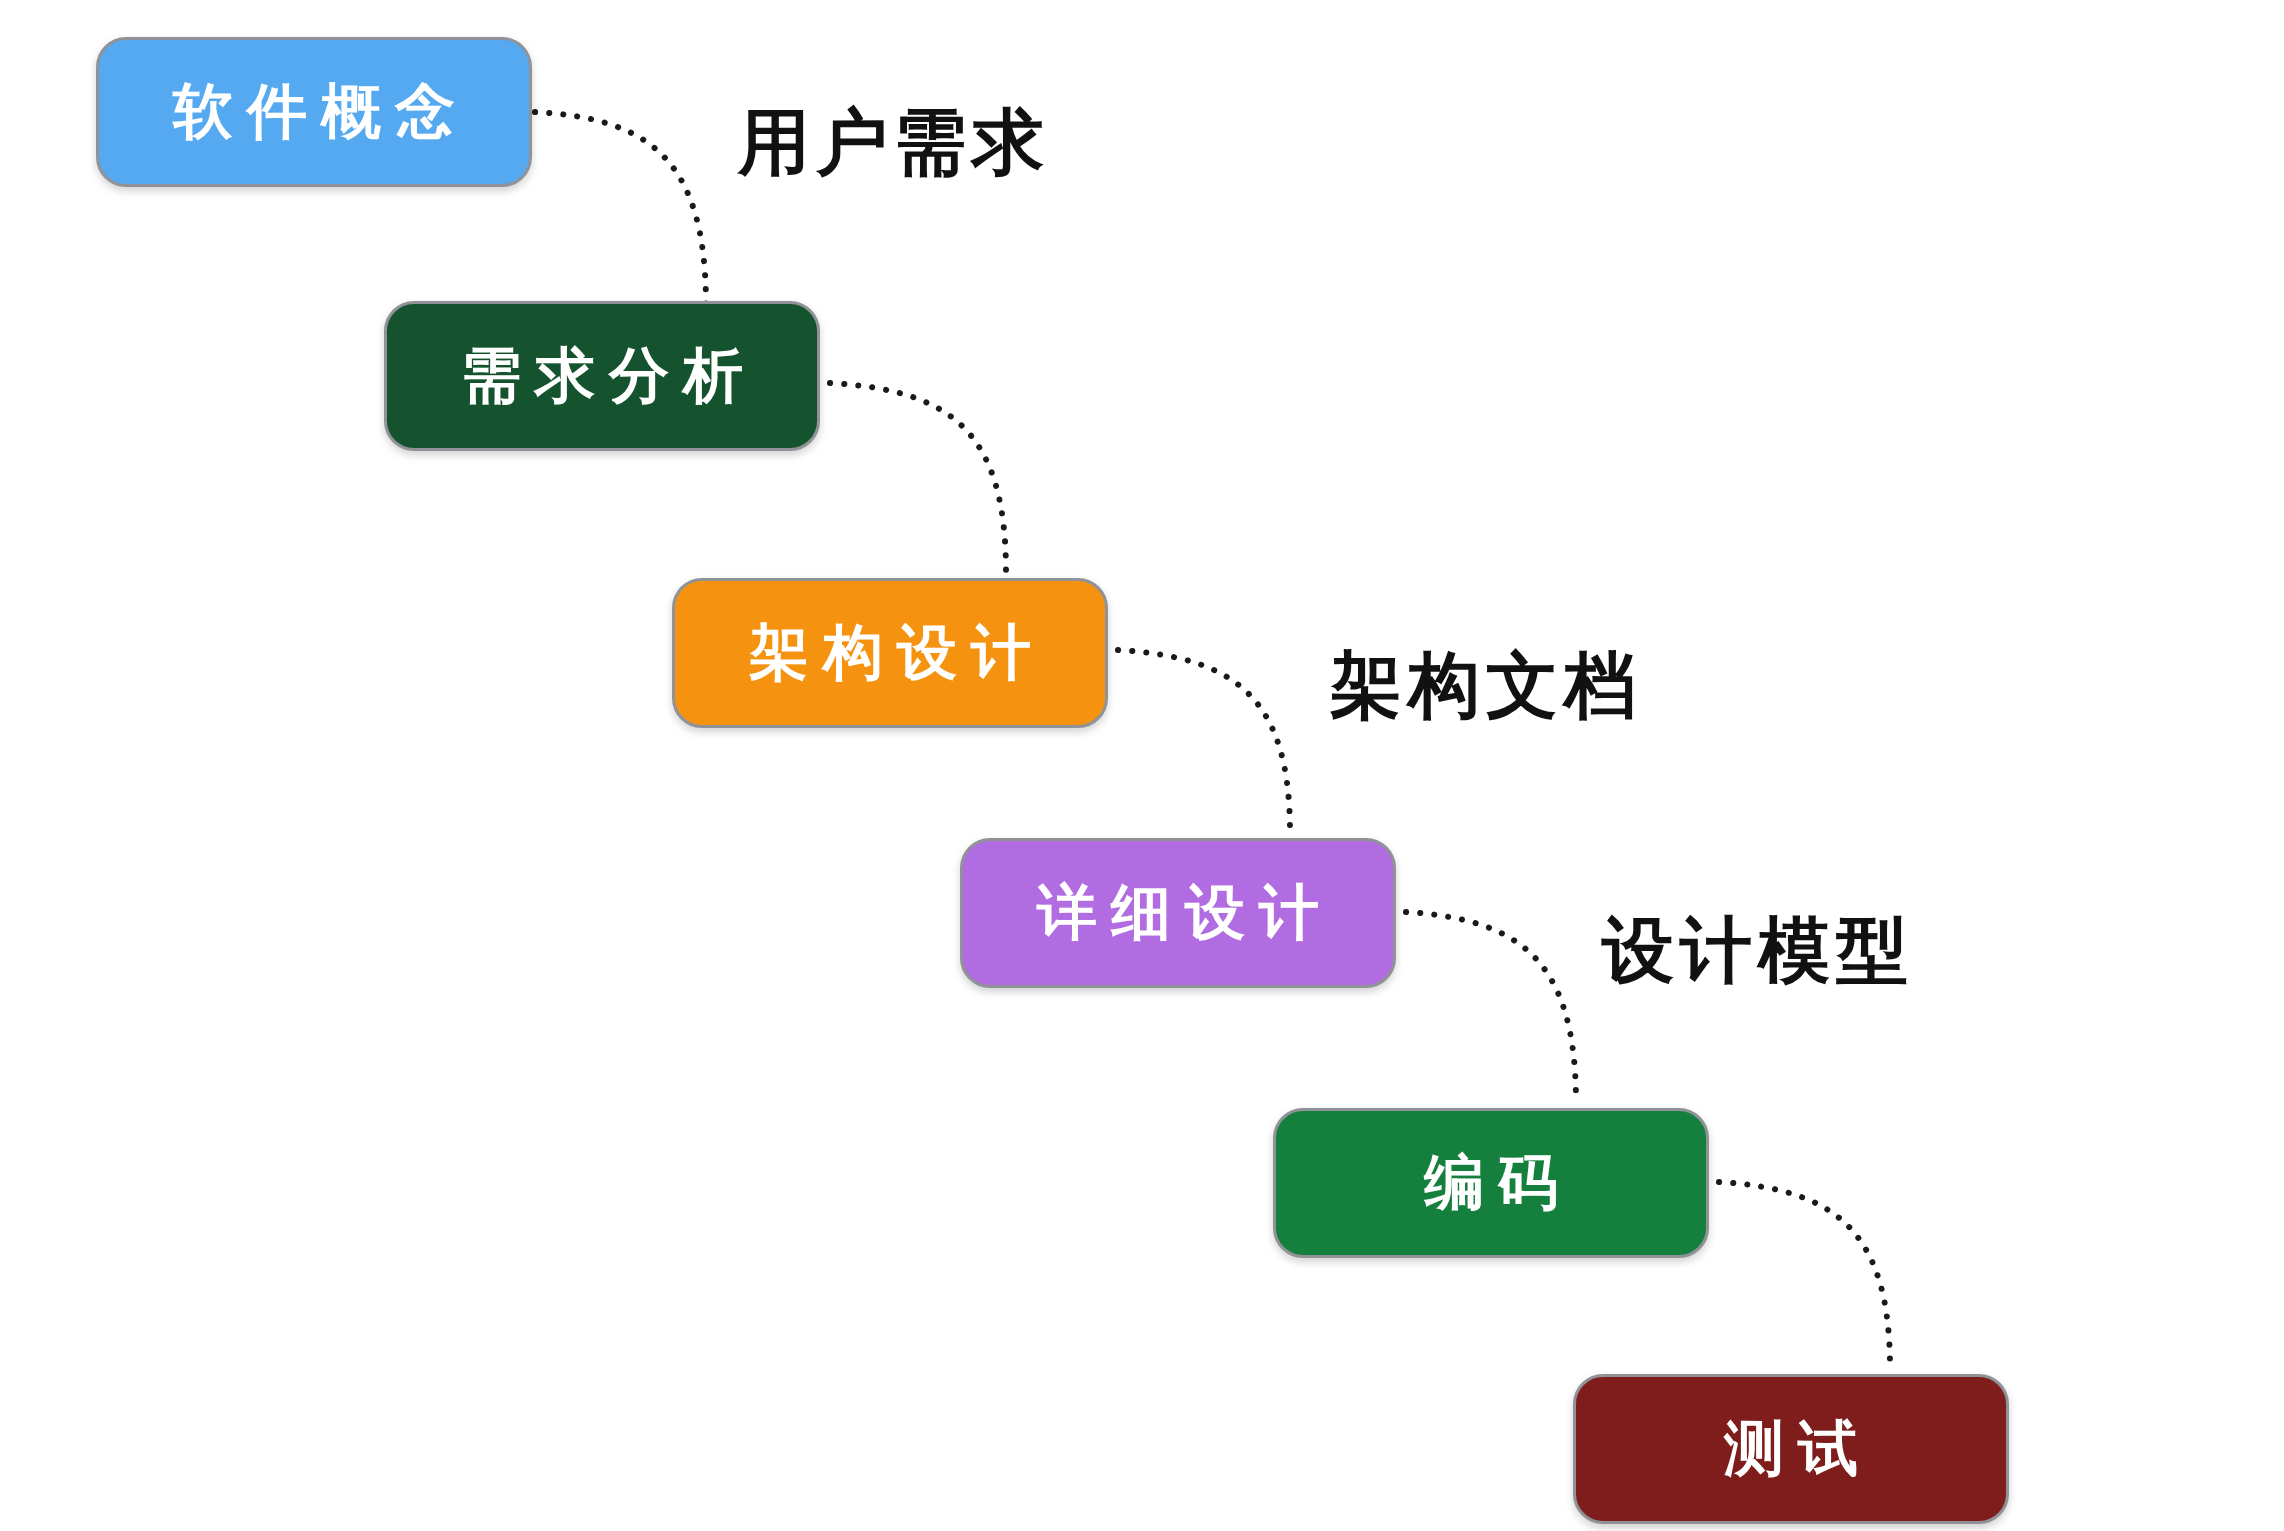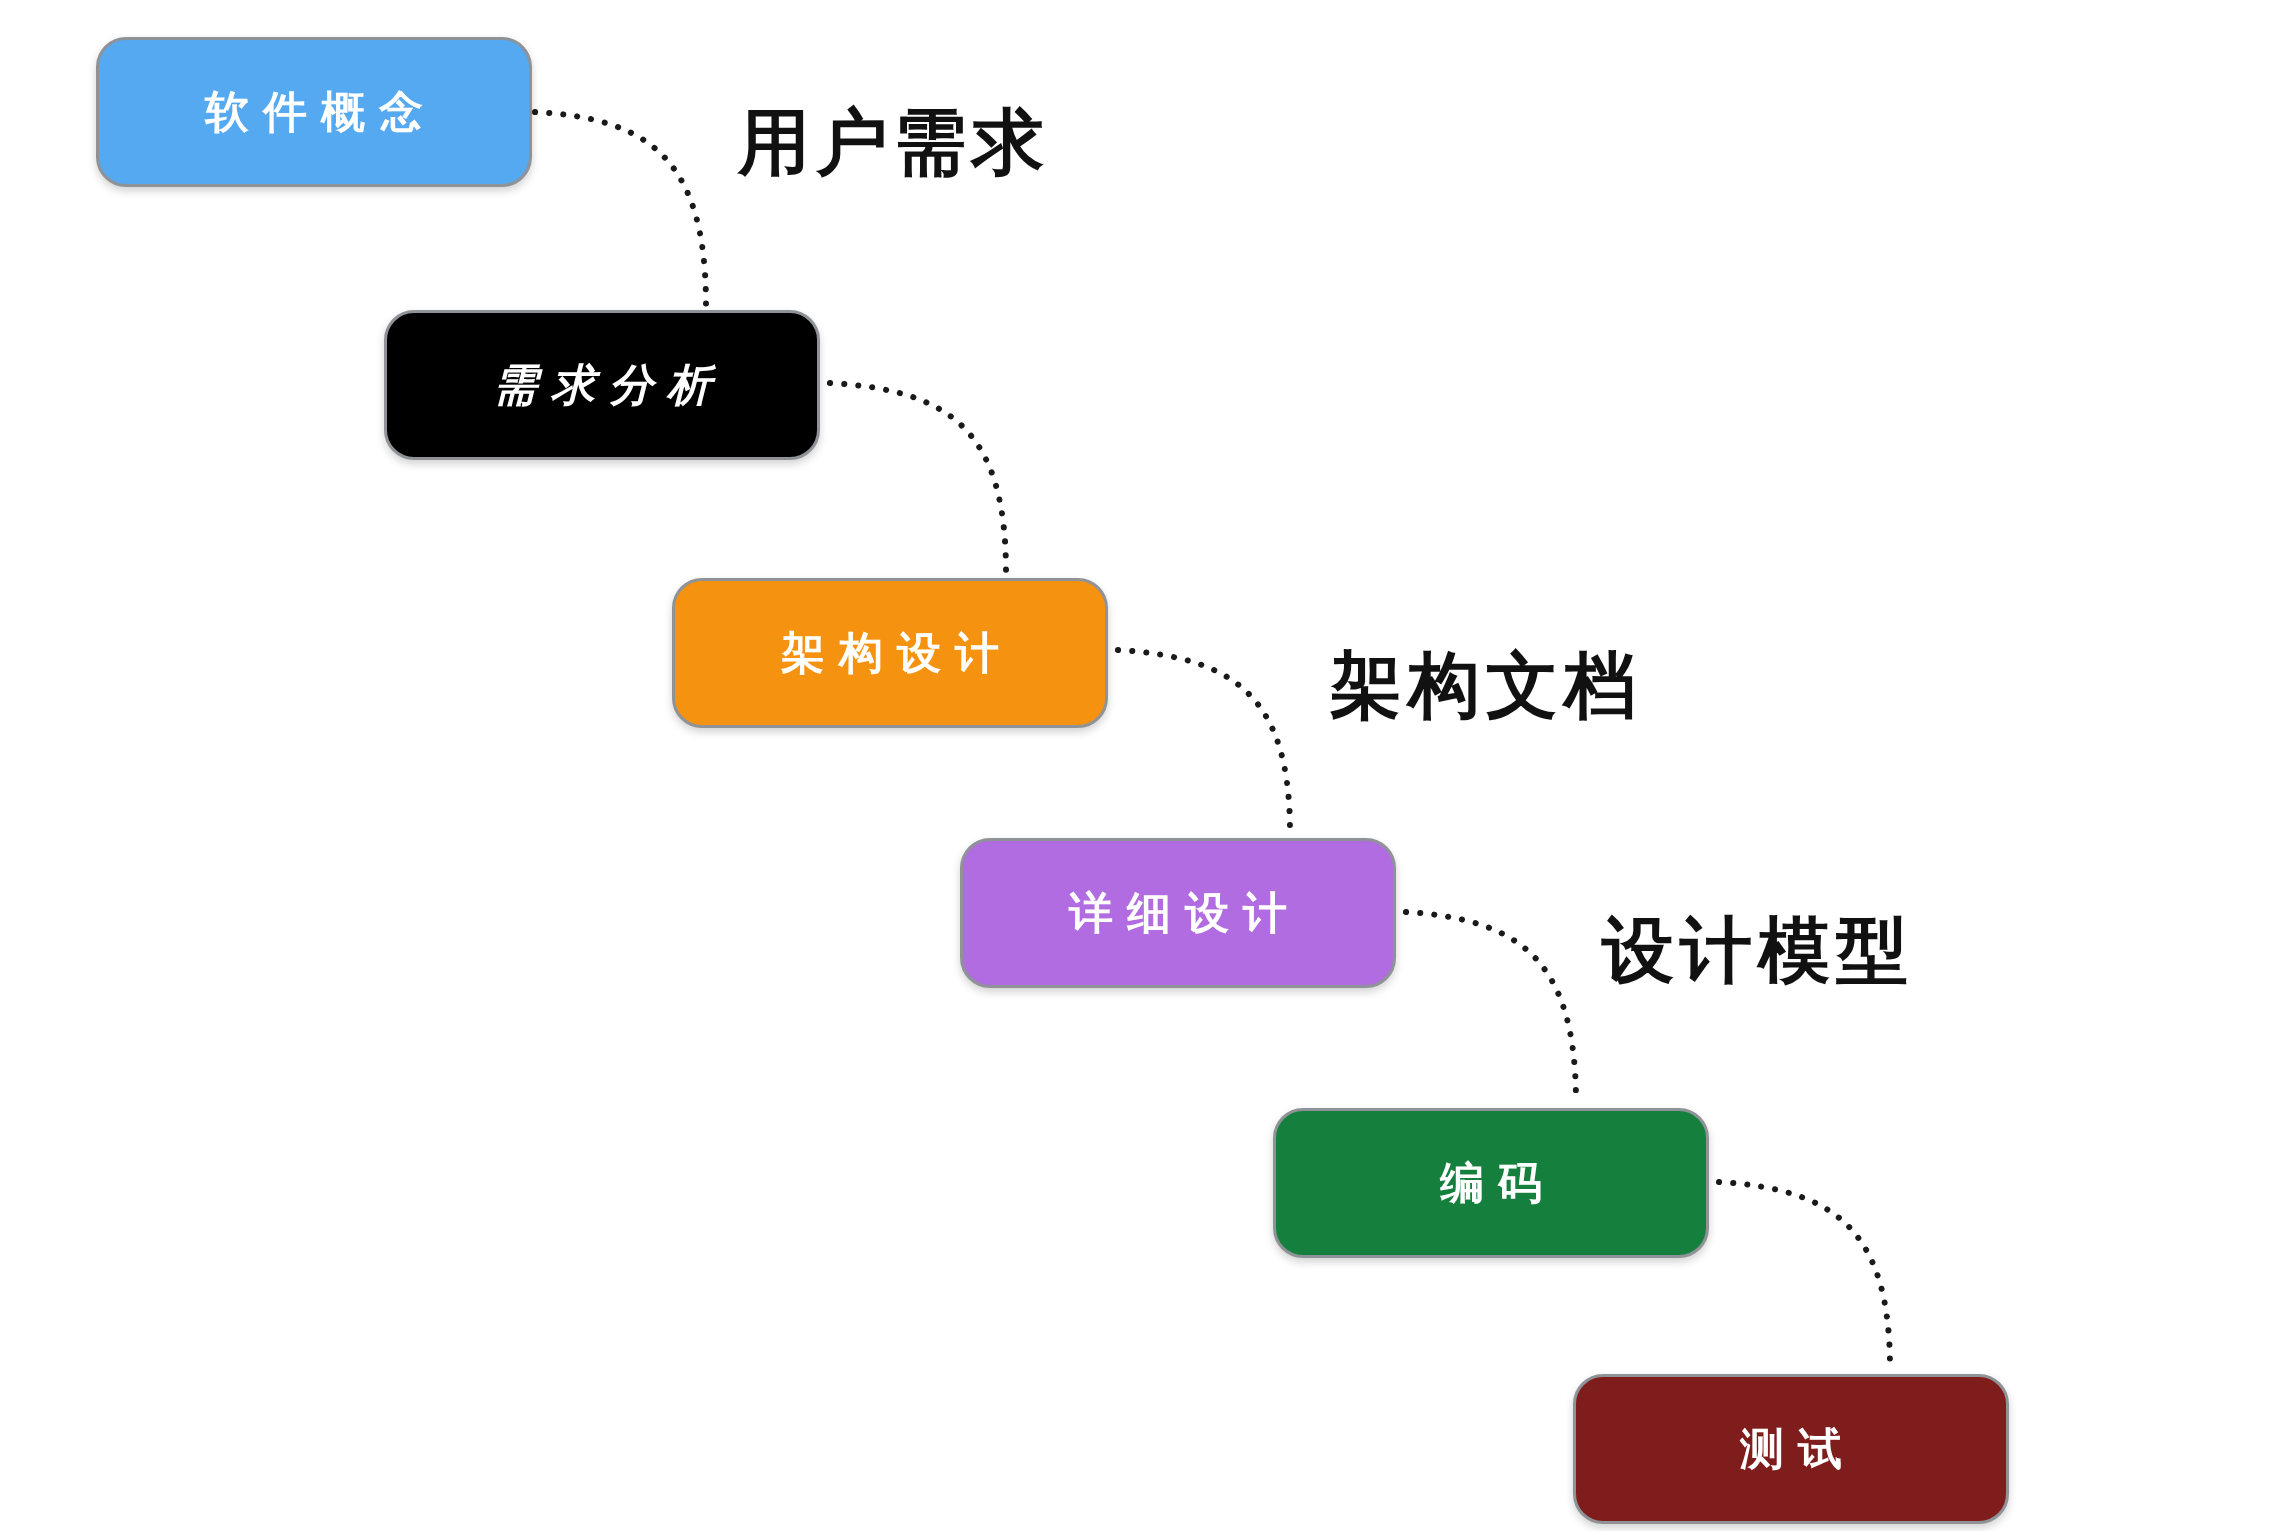--- a/index.html
+++ b/index.html
@@ -37,21 +37,21 @@
     width: 436px;
     height: 150px;
     box-sizing: border-box;
     border-radius: 30px;
     border: 3px solid #8f9397;
     box-shadow: 0 4px 8px rgba(0,0,0,0.18);
     display: flex;
     align-items: center;
     justify-content: center;
     color: #ffffff;
-    font-size: 44px;
+    font-size: 60px;
     font-weight: 600;
     letter-spacing: 14px;
     text-indent: 14px;
     white-space: nowrap;
   }
   .edge-label {
     position: absolute;
     color: #111111;
     font-size: 72px;
     font-weight: 600;
@@ -67,21 +67,21 @@
   <svg class="connectors" viewBox="0 0 2284 1531" xmlns="http://www.w3.org/2000/svg">
     <path d="M 535 112 C 650 118, 706 160, 706 305"></path>
     <path d="M 830 383 C 950 390, 1006 430, 1006 572"></path>
     <path d="M 1118 650 C 1235 657, 1290 697, 1290 832"></path>
     <path d="M 1406 912 C 1520 919, 1576 960, 1576 1102"></path>
     <path d="M 1719 1182 C 1835 1189, 1890 1230, 1890 1368"></path>
   </svg>
 
   <div class="node" style="left: 96px; top: 37px; background-color: rgb(84, 169, 240);">软件概念</div>
 
-  <div class="node" style="left: 384px; top: 310px; background-color: #000000; font-style: italic;">需求分析</div>
+  <div class="node" style="left: 384px; top: 301px; background-color: #14532d;">需求分析</div>
 
   <div class="node" style="left: 960px; top: 838px; background-color: rgb(176, 108, 224);">详细设计</div>
 
   <div class="node" style="left: 672px; top: 578px; background-color: rgb(245, 147, 17);">架构设计</div>
 
   <div class="node" style="left: 1273px; top: 1108px; background-color: #15803d;">编码</div>
 
   <div class="node" style="left: 1573px; top: 1374px; background-color: #7f1d1d;">测试</div>
 
   <div class="edge-label" style="left:738px;  top:95px;">用户需求</div>

